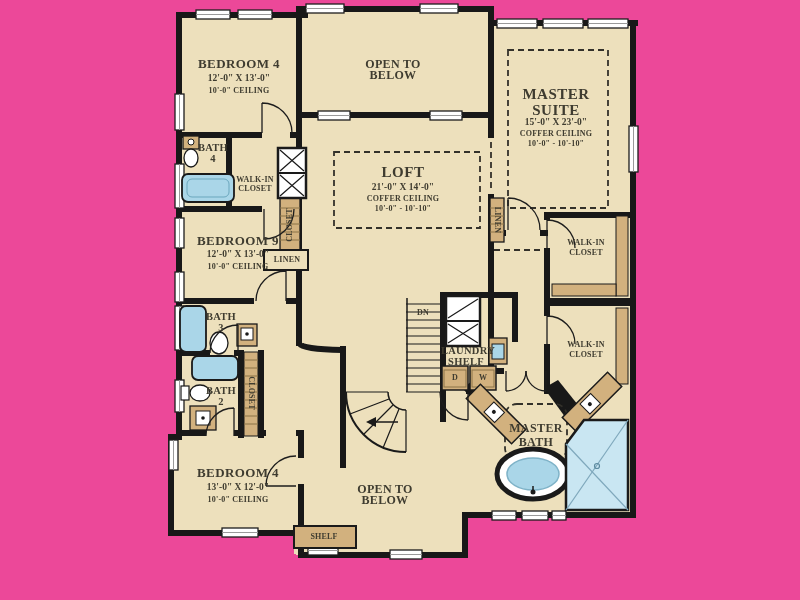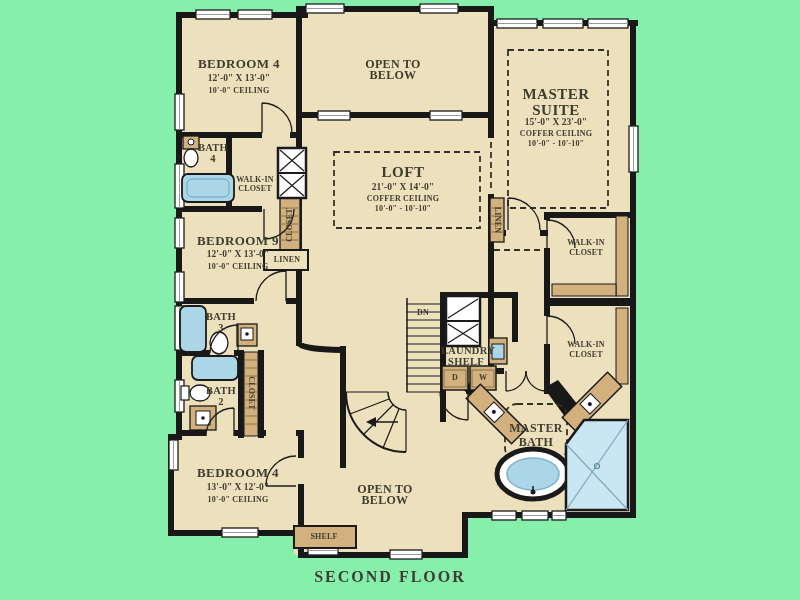--- a/index.html
+++ b/index.html
@@ -1,16 +1,16 @@
 <!DOCTYPE html>
 <html><head>
 <meta charset="utf-8">
 <style>
   html,body{margin:0;padding:0;background:#ffffff;}
-  #canvas{position:relative;width:800px;height:600px;background:#86efac;overflow:hidden;
+  #canvas{position:relative;width:800px;height:600px;background:#ec4899;overflow:hidden;
           font-family:"Liberation Serif","DejaVu Serif",serif;}
   #plan-svg{position:absolute;left:0;top:0;}
   .lbl{position:absolute;color:#3f3c30;white-space:nowrap;text-align:center;line-height:1;
        transform:translate(-50%,-50%);}
   .name{font-size:13px;font-weight:bold;letter-spacing:.4px;}
   .name-lg{font-size:15px;font-weight:bold;letter-spacing:.5px;}
   .name-md{font-size:12px;font-weight:bold;letter-spacing:.4px;}
   .name-sm{font-size:10.5px;font-weight:bold;letter-spacing:.3px;}
   .dims{font-size:9.5px;font-weight:bold;}
   .fine{font-size:8px;font-weight:bold;letter-spacing:.2px;}
@@ -354,15 +354,14 @@
 
   <div class="lbl tiny" style="left:385px;top:489px">OPEN TO</div>
   <div class="lbl tiny" style="left:385px;top:500px">BELOW</div>
 
   <div class="lbl fine" style="left:324px;top:537px">SHELF</div>
 
   <div class="lbl name" style="left:238px;top:472px">BEDROOM 4</div>
   <div class="lbl dims" style="left:238px;top:488px">13'-0" X 12'-0"</div>
   <div class="lbl fine" style="left:238px;top:500px">10'-0" CEILING</div>
 
-  <div class="lbl title" style="left:390px;top:577px">SECOND FLOOR</div>
 
 </div>
 
 </body></html>

